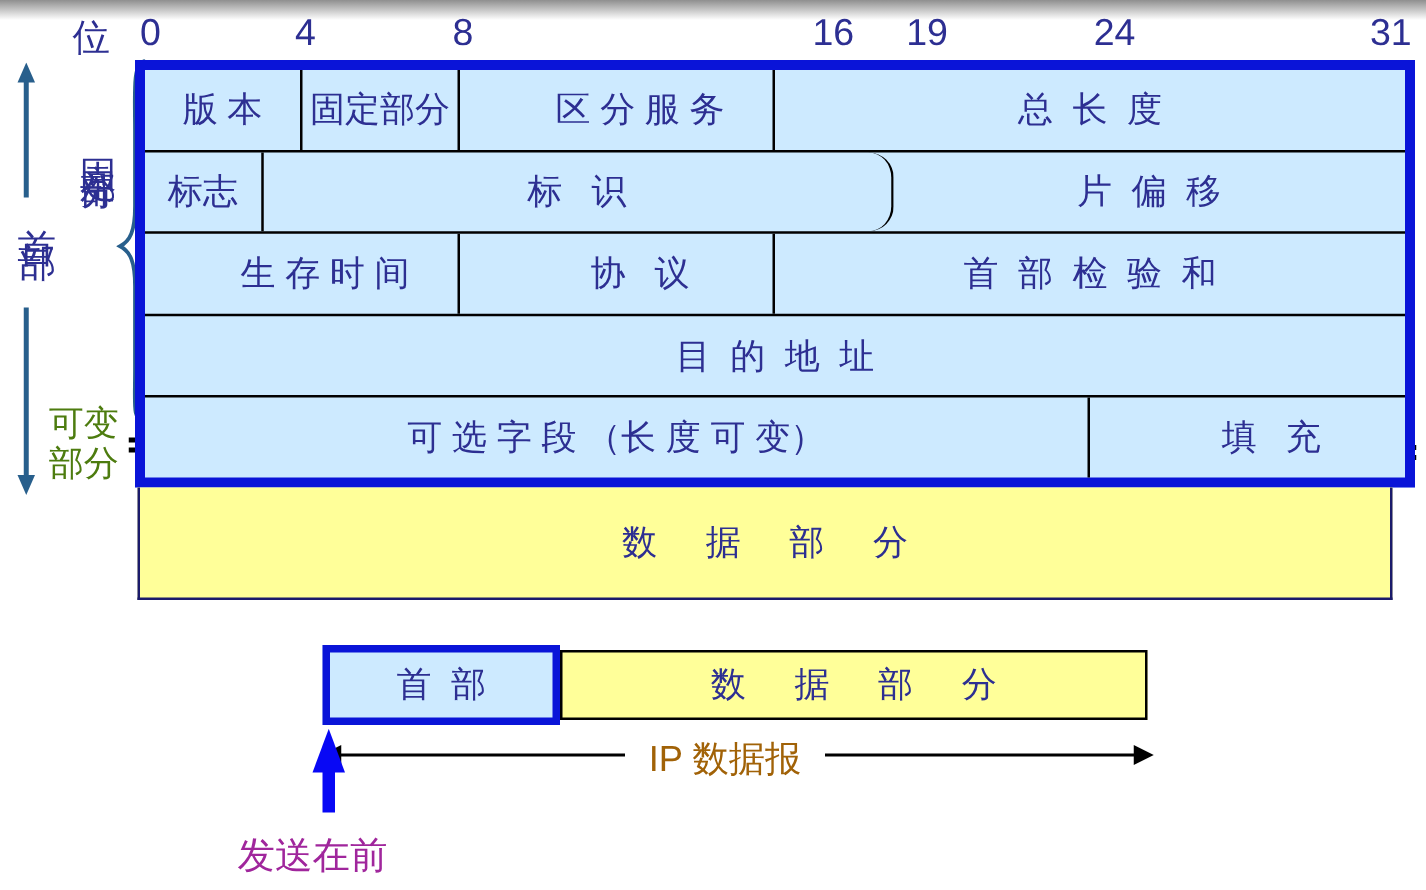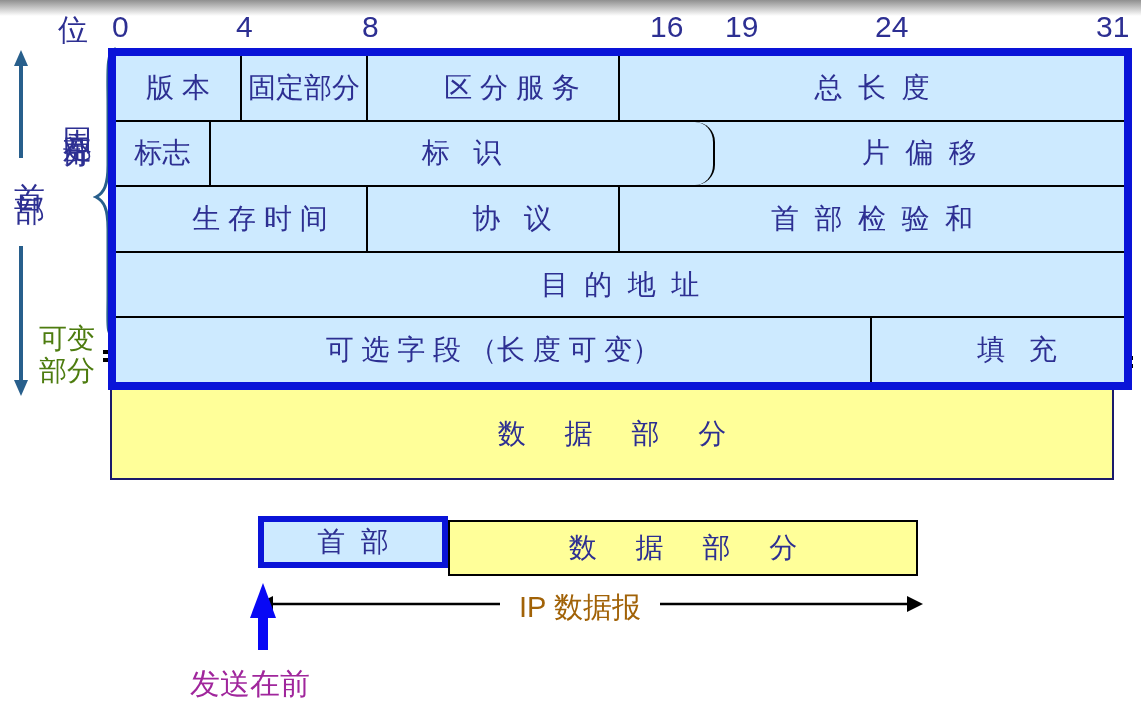--- a/index.html
+++ b/index.html
@@ -42,21 +42,21 @@
     writing-mode:vertical-lr;text-orientation:upright;
     color:#2d2f92;white-space:pre;
   }
   .var-label{
     left:36px;top:323px;width:62px;font-size:28px;line-height:32px;
     color:#4d7c0f;word-break:break-all;text-align:center;
   }
   .brk{position:absolute;width:17px;height:4px;background:#000;}
   
   .dg-header{
-    left:258px;top:516px;width:190px;height:52px;box-sizing:border-box;
+    left:258px;top:516px;width:190px;height:64px;box-sizing:border-box;
     border:6px solid #0a14d8;background:#cdeaff;
     display:flex;align-items:center;justify-content:center;
     font-size:28px;color:#2d2f92;white-space:pre;
   }
   .dg-data{
     left:448px;top:520px;width:470px;height:56px;box-sizing:border-box;
     border:2px solid #000;background:#ffff99;
     display:flex;align-items:center;justify-content:center;
     font-size:28px;color:#2d2f92;white-space:pre;
   }

